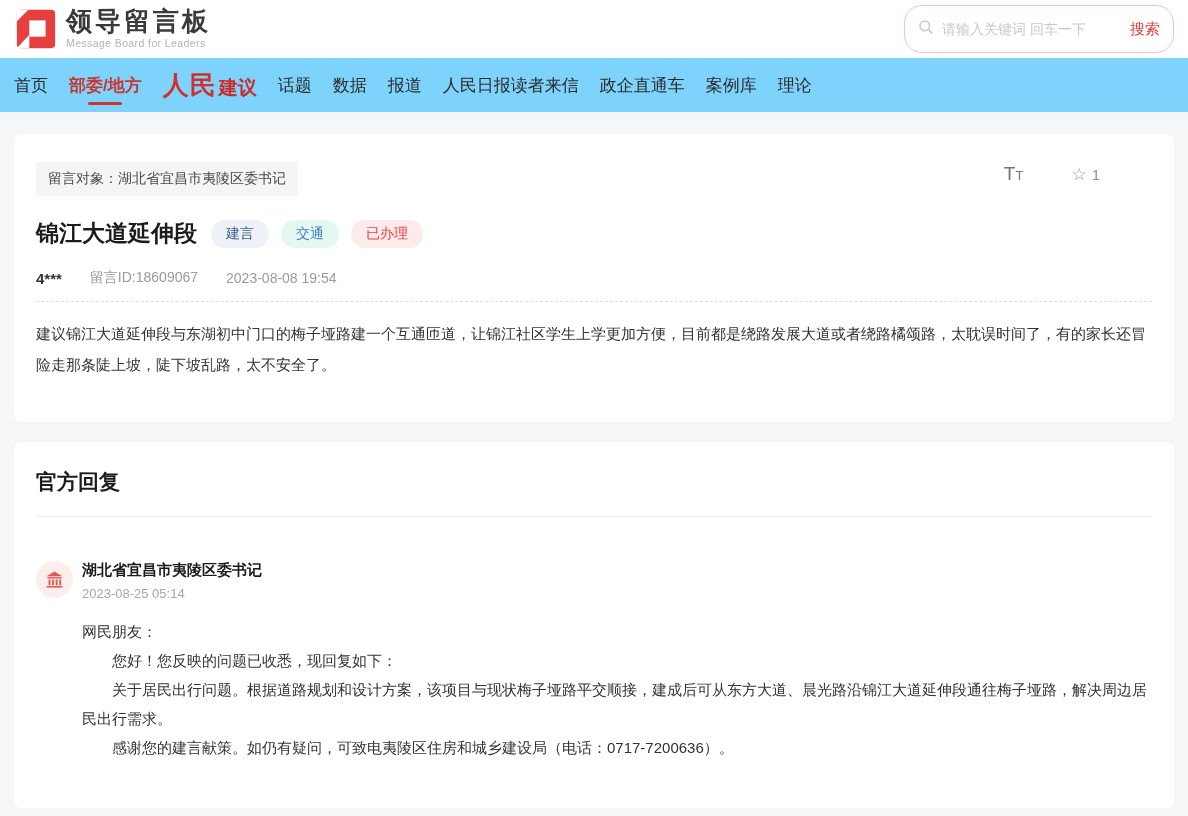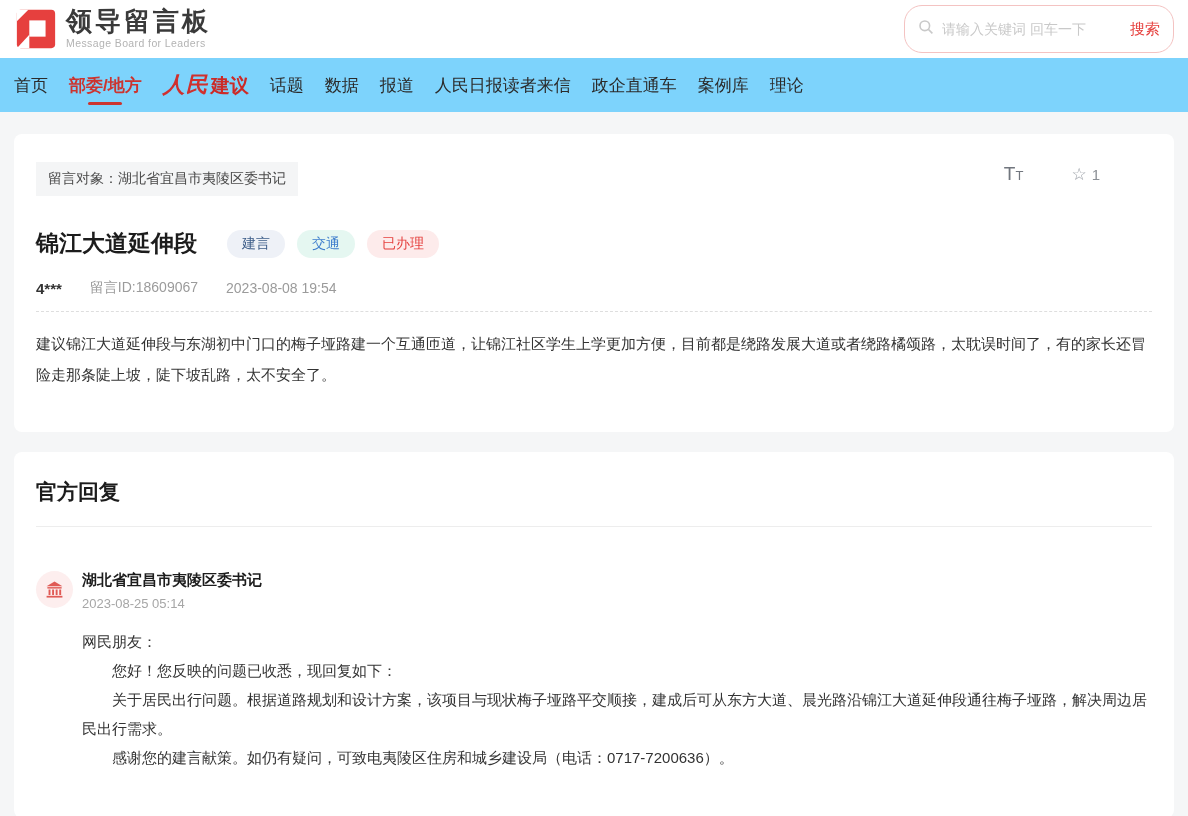--- a/index.html
+++ b/index.html
@@ -18,38 +18,38 @@
   .search { margin-left:auto; width:270px; height:48px; border:1px solid #f4c3c2; border-radius:18px; display:flex; align-items:center; padding:0 13px; background:#fff; }
   .search-input { flex:1; border:none; outline:none; font-size:14px; color:#333; margin-left:8px; min-width:0; background:transparent; }
   .search-input::placeholder { color:#c9c9c9; }
   .search-btn { border:none; background:none; color:#e6403e; font-size:15px; cursor:pointer; padding:0 0 0 6px; font-family:inherit; }
 
   
   .nav { height:54px; display:flex; align-items:center; gap:21px; padding:0 14px; background:#7dd3fc; }
   .nav-item { font-size:17px; color:#2b2b2b; position:relative; padding:14px 0; white-space:nowrap; }
   .nav-item.active { color:#cc342f; font-weight:bold; }
   .nav-item.active::after { content:""; position:absolute; left:50%; transform:translateX(-50%); bottom:6px; width:34px; height:3px; border-radius:2px; background:#cc342f; }
-  .nav-logo .scr { color:#d0302e; font-weight:bold; font-style:italic; font-size:22px; letter-spacing:1px; }
+  .nav-logo .scr { color:#d0302e; font-weight:bold; font-size:26px; letter-spacing:1px; }
   .nav-logo .blk { color:#cc2a27; font-weight:bold; font-size:19px; margin-left:2px; }
 
   
   main { padding:22px 14px 0; }
   .card { background:#fff; border-radius:8px; }
   .card-msg { padding:28px 22px 42px; }
 
   .msg-top { display:flex; align-items:flex-start; }
   .target-badge { display:inline-block; background:#f4f5f6; color:#4a4a4a; font-size:14px; padding:8px 12px; }
   .msg-tools { margin-left:auto; display:flex; align-items:center; gap:48px; padding-right:52px; margin-top:1px; color:#71767e; }
   .font-size-icon { cursor:pointer; }
   .font-size-icon .t1 { font-size:19px; }
   .font-size-icon .t2 { font-size:13px; }
   .star-wrap { display:flex; align-items:center; gap:5px; cursor:pointer; color:#8b9096; font-size:15px; }
   .star-icon { font-size:17px; color:#979ca3; }
 
-  .title-row { margin-top:32px; display:flex; align-items:center; gap:30px; }
+  .title-row { margin-top:22px; display:flex; align-items:center; gap:14px; }
   .title-row h1 { font-size:23px; color:#1c1c1c; font-weight:bold; }
   .tags { display:flex; align-items:center; gap:12px; }
   .tag { font-size:14px; padding:5px 15px; border-radius:14px; }
   .tag-category { background:#eef1f7; color:#3c5c88; }
   .tag-topic { background:#e5f7f1; color:#3f7ecd; }
   .tag-status { background:#fdebeb; color:#e5403e; }
 
   .meta-row { margin-top:20px; display:flex; align-items:center; gap:28px; font-size:14px; color:#9b9b9b; }
   .meta-row .author { color:#333; font-weight:bold; font-size:15px; }
   .dashed { border-bottom:1px dashed #dedede; margin-top:14px; }

